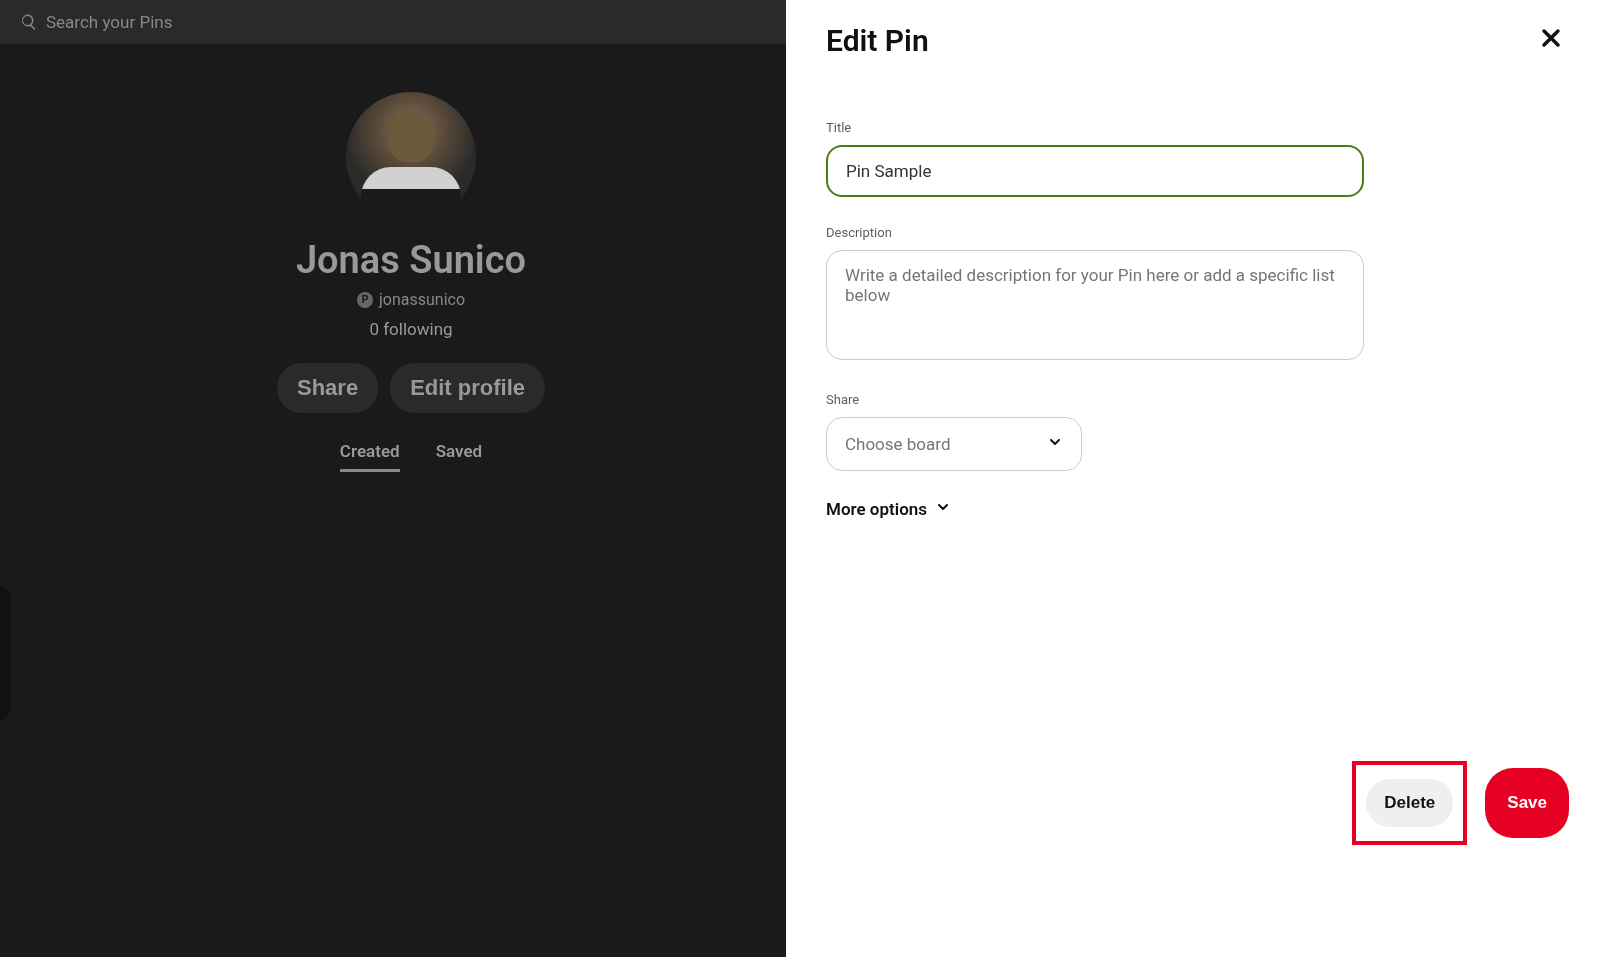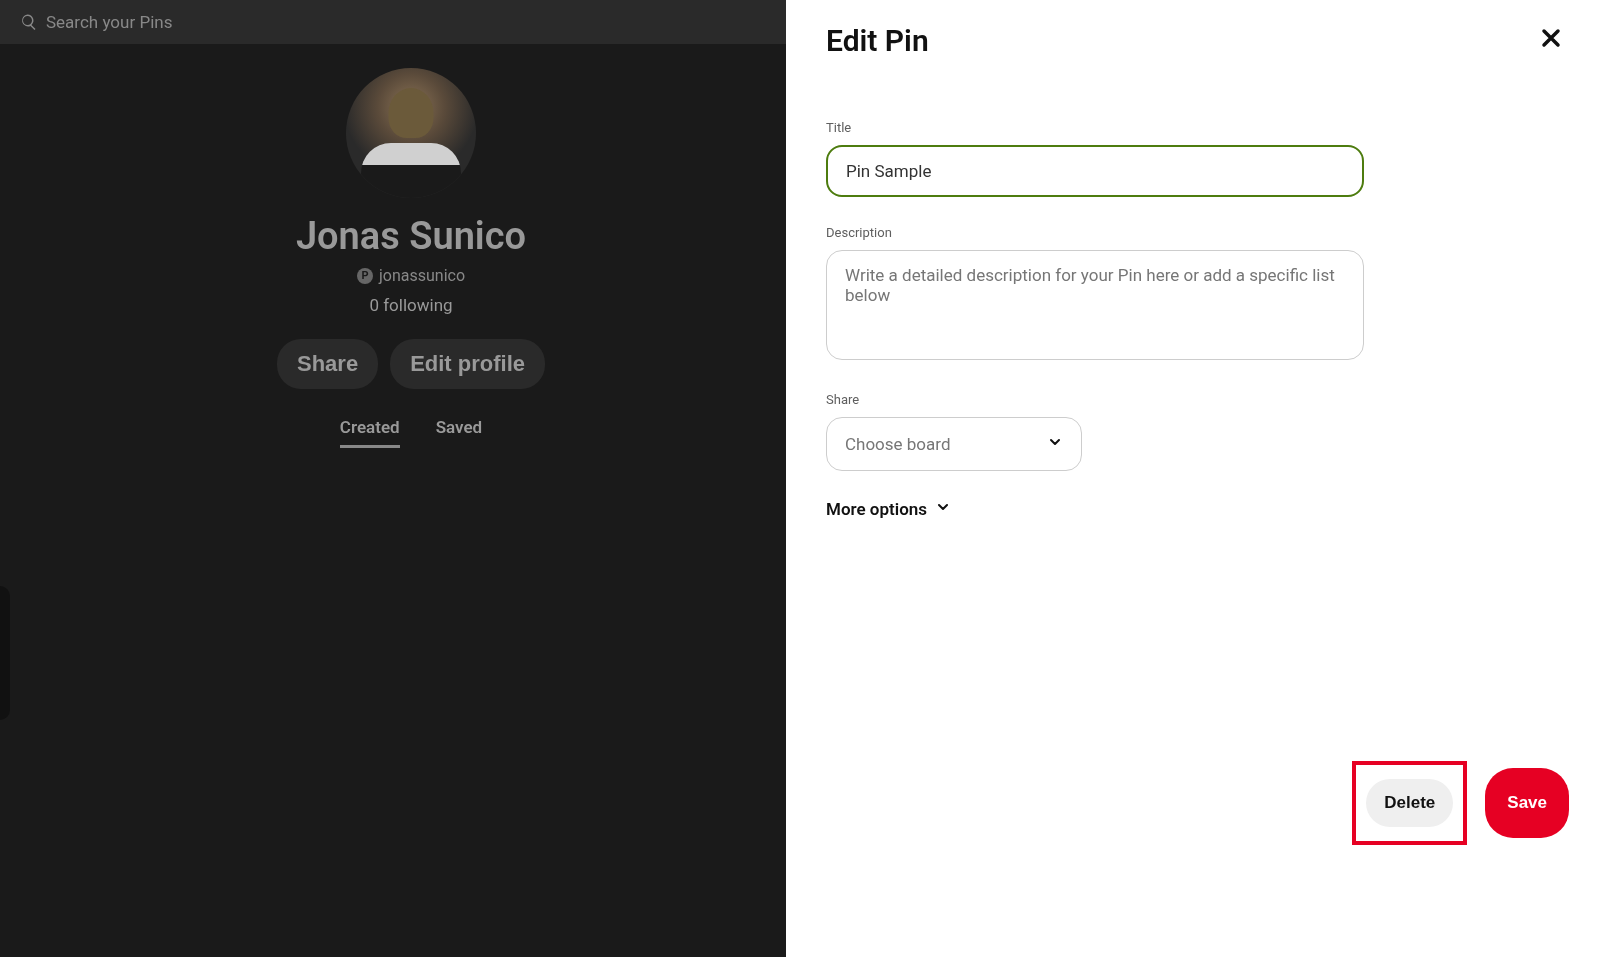--- a/index.html
+++ b/index.html
@@ -45,21 +45,21 @@
 .search-placeholder {
   color: #888;
   font-size: 17px;
 }
 
 .profile-section {
   width: 100%;
   display: flex;
   flex-direction: column;
   align-items: center;
-  padding-top: 24px;
+  padding-top: 48px;
 }
 
 .avatar {
   width: 130px;
   height: 130px;
   border-radius: 50%;
   background: radial-gradient(circle at 50% 30%, #8b7355 0%, #5a4a3a 30%, #2a2a2a 60%);
   position: relative;
   overflow: hidden;
 }

